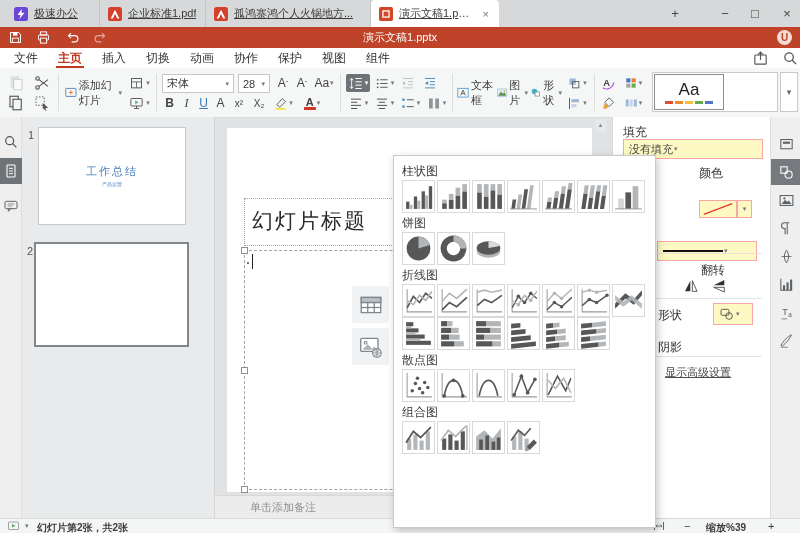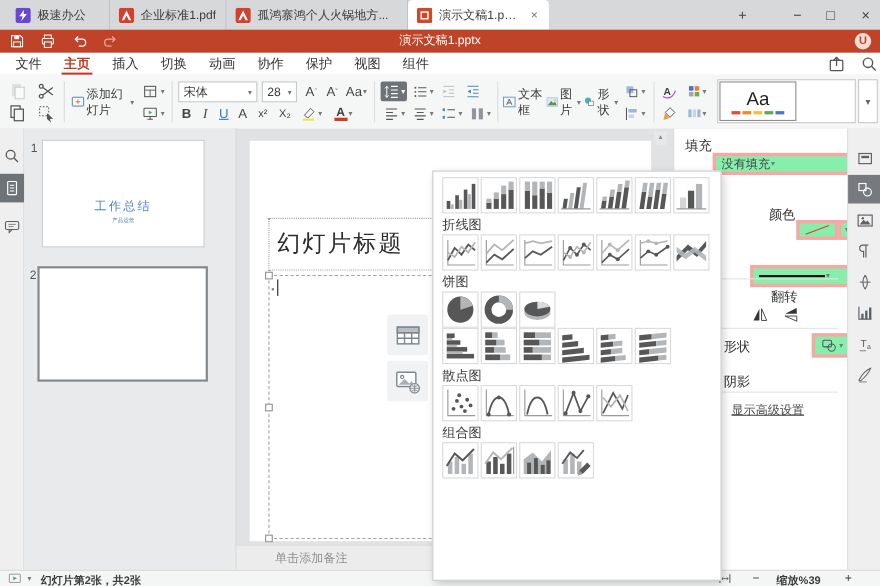--- a/index.html
+++ b/index.html
@@ -5,21 +5,21 @@
   html,body{margin:0;padding:0;}
   body{width:800px;height:533px;position:relative;overflow:hidden;
        font-family:"Liberation Sans","DejaVu Sans",sans-serif;
        background:#e1e2e3;font-size:12px;color:#3a3a3a;}
   .abs{position:absolute;}
   svg{display:block;}
   
   #tabbar{left:0;top:0;width:800px;height:27px;background:#d7d8d9;display:flex;align-items:stretch;padding-left:6px;box-sizing:border-box;}
   .tab{display:flex;align-items:center;gap:6px;padding:0 8px;font-size:11px;color:#3b3b3b;
        border-right:1px solid #c3c4c5;box-sizing:border-box;overflow:hidden;white-space:nowrap;}
-  .tab .lbl{overflow:hidden;text-overflow:ellipsis;}
+  .tab .lbl{overflow:hidden;text-overflow:ellipsis;text-decoration:underline;}
   .tab.active{background:#fff;border-right:none;border-radius:4px 4px 0 0;}
   .tab .tclose{margin-left:auto;color:#777;font-size:11px;padding:0 2px;}
   .wbtn{position:absolute;top:0;height:27px;width:22px;display:flex;align-items:center;justify-content:center;color:#444;font-size:13px;}
   
   #titlebar{left:0;top:27px;width:800px;height:21px;background:#bf4328;}
   #titlebar .ticon{position:absolute;top:3px;width:15px;height:15px;}
   #doc-title{width:100%;text-align:center;line-height:21px;color:#fff;font-size:11px;}
   #avatar{position:absolute;right:8px;top:3px;width:15px;height:15px;border-radius:50%;background:#f4ddd4;color:#bf4328;
           font-size:10px;font-weight:bold;text-align:center;line-height:15px;}
   
@@ -48,37 +48,37 @@
               display:flex;align-items:center;justify-content:center;color:#666;font-size:9px;box-sizing:border-box;}
   
   #left-rail{left:0;top:117px;width:22px;height:401px;background:#efefef;border-right:1px solid #dedede;box-sizing:border-box;}
   .railbtn{position:absolute;left:0;width:22px;height:26px;display:flex;align-items:center;justify-content:center;color:#5c6166;}
   .railbtn.sel{background:#6e7377;color:#fff;}
   
   #thumbs{left:22px;top:117px;width:193px;height:401px;background:#e9eaeb;border-right:1px solid #d6d6d6;box-sizing:border-box;}
   .thumbnum{position:absolute;font-size:11px;color:#555;}
   .thumb{position:absolute;background:#fff;border:1px solid #c9c9c9;box-sizing:border-box;}
   .thumb.active{border:2px solid #82878c;}
-  .th-title{text-align:center;color:#4f80bb;font-size:11px;letter-spacing:2px;margin-top:52px;}
+  .th-title{text-align:center;color:#4f80bb;font-size:11px;letter-spacing:2px;margin-top:36px;}
   .th-sub{text-align:center;color:#4f80bb;font-size:5px;margin-top:2px;}
   
   #slide{left:227px;top:128px;width:365px;height:364px;background:#fff;}
   .ph-box{position:absolute;border:1px dashed #a3a3a3;box-sizing:border-box;}
   #slide-title-text{font-family:"Liberation Serif","DejaVu Serif",serif;font-size:21px;color:#2b2b2b;letter-spacing:2px;padding:8px 0 0 7px;}
   .handle{position:absolute;width:7px;height:7px;background:#fff;border:1px solid #8f8f8f;box-sizing:border-box;}
   #cursor{position:absolute;left:252px;top:254px;width:1px;height:15px;background:#222;}
   #cursor-dot{position:absolute;left:247px;top:262px;width:2px;height:2px;background:#777;}
   .ph-icon{position:absolute;width:37px;height:37px;background:#f1f2f3;border-radius:3px;display:flex;align-items:center;justify-content:center;}
   #notes{left:215px;top:495px;width:390px;height:23px;background:#ececec;border-top:1px solid #d8d8d8;box-sizing:border-box;
          font-size:11px;color:#8f8f8f;padding:4px 0 0 35px;}
   #vscroll{left:595px;top:119px;width:11px;height:13px;background:#e7e8e9;color:#8a8a8a;font-size:6px;text-align:center;line-height:13px;}
   
   #right-panel{left:612px;top:117px;width:158px;height:401px;background:#fff;border-left:1px solid #d9d9d9;box-sizing:border-box;}
   .rp-label{position:absolute;font-size:12px;color:#333;}
-  .rp-select{position:absolute;border:3px solid #fca5a5;background:#86efac;display:flex;align-items:center;font-size:11px;padding:0 5px;box-sizing:border-box;color:#444;margin-left:25px;}
+  .rp-select{position:absolute;border:1px solid #fca5a5;background:#fef9c3;display:flex;align-items:center;font-size:11px;padding:0 5px;box-sizing:border-box;color:#444;}
   .rp-hr{position:absolute;left:8px;right:8px;height:1px;background:#e4e4e4;}
   #adv-link{position:absolute;font-size:11px;color:#4a4a4a;text-decoration:underline;}
   
   #right-rail{left:770px;top:117px;width:30px;height:401px;background:#efefef;border-left:1px solid #dedede;box-sizing:border-box;}
   .rrbtn{position:absolute;left:0;width:30px;height:26px;display:flex;align-items:center;justify-content:center;color:#5c6166;}
   .rrbtn.sel{background:#767a7e;color:#fff;}
   
   #statusbar{left:0;top:518px;width:800px;height:15px;background:#f4f5f5;border-top:1px solid #dcdcdc;box-sizing:border-box;font-size:10px;color:#3c3c3c;}
   
   #chart-panel{left:393px;top:155px;width:263px;height:373px;background:#fff;border:1px solid #c9c9c9;box-sizing:border-box;
@@ -574,21 +574,21 @@
 <div id="cursor-dot" class="abs"></div>
 <div id="vscroll" class="abs">▲</div>
 <div id="notes" class="abs"><span>单击添加备注</span></div>
 
 <div id="right-panel" class="abs">
   <span class="rp-label" style="left:10px;top:7px;">填充</span>
   <div class="rp-select" style="left:10px;top:22px;width:140px;height:20px;">
     <span>没有填充</span>
       <span class="dd">▾</span>
   </div>
-  <span class="rp-label" style="left:86px;top:70px;">颜色</span>
+  <span class="rp-label" style="left:86px;top:48px;">颜色</span>
   <div class="rp-select" style="left:86px;top:83px;width:38px;height:18px;padding:0;">
     <svg viewBox="0 0 38 18" style="width:100%;height:100%;">
         <line x1="3" y1="15" x2="35" y2="3" stroke="#e03b2f" stroke-width="1.6"></line>
       </svg>
   </div>
   <div class="rp-select" style="left:124px;top:83px;width:15px;height:18px;justify-content:center;">
       <span class="dd" style="margin:0;">▾</span>
     </div>
   <div class="rp-select" style="left:44px;top:124px;width:100px;height:20px;">
     <i style="width:60px;height:2px;background:#111;display:block;"></i>
@@ -710,20 +710,21 @@
       </svg>
     </span>
   <span class="abs" style="left:684px;top:1px;font-size:11px;">−</span>
   <span class="abs" style="left:706px;top:2px;font-weight:bold;">缩放%39</span>
   <span class="abs" style="left:768px;top:1px;font-size:11px;">+</span>
 </div>
 
 <div id="chart-panel" class="abs">
     <div class="cp-row">
       <div>
+        <div class="cp-label">柱状图</div>
         <div class="cp-icons">
           <div class="cp-icon">
             <svg viewBox="0 0 30 30" style="width:100%;height:100%;">
               <rect x="3" y="20" width="3.2" height="7" fill="#575757"></rect>
               <rect x="6.4" y="23" width="2.8" height="4" fill="#b3b6b9"></rect>
               <rect x="10.5" y="15" width="3.2" height="12" fill="#575757"></rect>
               <rect x="13.9" y="19" width="2.8" height="8" fill="#b3b6b9"></rect>
               <rect x="18" y="10" width="3.2" height="17" fill="#575757"></rect>
               <rect x="21.4" y="14" width="2.8" height="13" fill="#b3b6b9"></rect>
               <rect x="25" y="5" width="3.2" height="22" fill="#575757"></rect>
@@ -815,20 +816,46 @@
               <rect x="12" y="11" width="5.5" height="16" fill="#575757"></rect>
               <rect x="5" y="17" width="5.5" height="10" fill="#d3d5d7"></rect>
               <line x1="2" y1="27" x2="28" y2="27" stroke="#9a9a9a"></line>
             </svg>
           </div>
         </div>
       </div>
     </div>
     <div class="cp-row">
       <div>
+        <div class="cp-label">饼图</div>
+        <div class="cp-icons">
+          <div class="cp-icon">
+            <svg viewBox="0 0 30 30" style="width:100%;height:100%;">
+              <circle cx="15" cy="15" r="11.5" fill="#575757"></circle>
+              <path d="M15,15 L15,3.5 A11.5,11.5 0 0 1 26,11.5 Z" fill="#b3b6b9"></path>
+            </svg>
+          </div>
+          <div class="cp-icon">
+            <svg viewBox="0 0 30 30" style="width:100%;height:100%;">
+              <circle cx="15" cy="15" r="9.5" fill="none" stroke="#575757" stroke-width="6"></circle>
+              <path d="M15,5.5 A9.5,9.5 0 0 1 24.5,15" fill="none" stroke="#b3b6b9" stroke-width="6"></path>
+            </svg>
+          </div>
+          <div class="cp-icon">
+            <svg viewBox="0 0 30 30" style="width:100%;height:100%;">
+              <ellipse cx="15" cy="17.5" rx="11.5" ry="6.5" fill="#b3b6b9"></ellipse>
+              <ellipse cx="15" cy="14.5" rx="11.5" ry="6.5" fill="#575757"></ellipse>
+              <path d="M15,14.5 L15,8 A11.5,6.5 0 0 1 26,12.5 Z" fill="#d8dadc"></path>
+            </svg>
+          </div>
+        </div>
+      </div>
+    </div>
+    <div class="cp-row">
+      <div>
         <div class="cp-label">折线图</div>
         <div class="cp-icons">
           <div class="cp-icon">
             <svg viewBox="0 0 30 30" style="width:100%;height:100%;">
               <path d="M4,4 V26 H28" fill="none" stroke="#9a9a9a"></path>
               <polyline points="4,22 10,11 16,17 22,8 28,13" fill="none" stroke="#575757" stroke-width="1.6"></polyline>
               <polyline points="4,15 10,19 16,10 22,15 28,6" fill="none" stroke="#b3b6b9" stroke-width="1.6"></polyline>
             </svg>
           </div>
           <div class="cp-icon">
@@ -889,46 +916,20 @@
               <g fill="#b3b6b9">
                 <circle cx="11" cy="5" r="1.7"></circle>
                 <circle cx="18" cy="7" r="1.7"></circle>
               </g>
             </svg>
           </div>
           <div class="cp-icon">
             <svg viewBox="0 0 30 30" style="width:100%;height:100%;">
               <polygon points="2,18 12,8 20,14 28,5 28,10 20,19 12,13 2,23" fill="#575757"></polygon>
               <polygon points="2,10 10,16 18,10 28,18 28,23 18,15 10,21 2,15" fill="#b3b6b9" opacity="0.9"></polygon>
-            </svg>
-          </div>
-        </div>
-      </div>
-    </div>
-    <div class="cp-row">
-      <div>
-        <div class="cp-label">饼图</div>
-        <div class="cp-icons">
-          <div class="cp-icon">
-            <svg viewBox="0 0 30 30" style="width:100%;height:100%;">
-              <circle cx="15" cy="15" r="11.5" fill="#575757"></circle>
-              <path d="M15,15 L15,3.5 A11.5,11.5 0 0 1 26,11.5 Z" fill="#b3b6b9"></path>
-            </svg>
-          </div>
-          <div class="cp-icon">
-            <svg viewBox="0 0 30 30" style="width:100%;height:100%;">
-              <circle cx="15" cy="15" r="9.5" fill="none" stroke="#575757" stroke-width="6"></circle>
-              <path d="M15,5.5 A9.5,9.5 0 0 1 24.5,15" fill="none" stroke="#b3b6b9" stroke-width="6"></path>
-            </svg>
-          </div>
-          <div class="cp-icon">
-            <svg viewBox="0 0 30 30" style="width:100%;height:100%;">
-              <ellipse cx="15" cy="17.5" rx="11.5" ry="6.5" fill="#b3b6b9"></ellipse>
-              <ellipse cx="15" cy="14.5" rx="11.5" ry="6.5" fill="#575757"></ellipse>
-              <path d="M15,14.5 L15,8 A11.5,6.5 0 0 1 26,12.5 Z" fill="#d8dadc"></path>
             </svg>
           </div>
         </div>
       </div>
     </div>
     <div class="cp-row">
       <div>
         <div class="cp-icons">
           <div class="cp-icon">
             <svg viewBox="0 0 30 30" style="width:100%;height:100%;">

